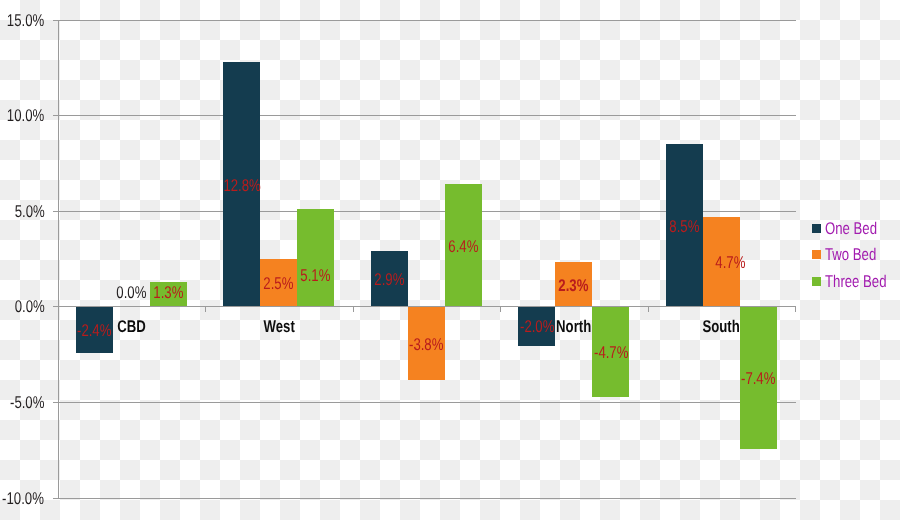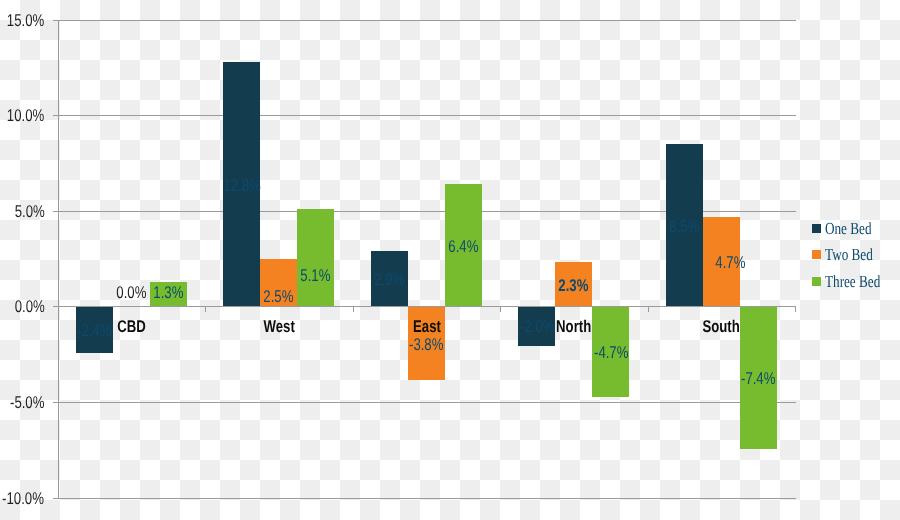--- a/index.html
+++ b/index.html
@@ -26,27 +26,27 @@
   .txt{font-size:17px;line-height:17px;white-space:nowrap;display:inline-block;
        transform:scaleX(0.775);}
 
   .ylab{position:absolute;text-align:right;color:#231f20;height:17px;width:200px;left:-155.7px;}
   .ylab .txt{transform-origin:100% 50%;}
 
   .catlab{position:absolute;text-align:center;color:#0d0d0d;height:17px;width:200px;top:318px;}
   .catlab .txt{font-weight:bold;transform-origin:50% 50%;}
 
   .bar{position:absolute;width:37px;}
-  .dlabel{position:absolute;text-align:center;color:#0c4a6e;height:17px;width:200px;}
+  .dlabel{position:absolute;text-align:center;color:#b91c1c;height:17px;width:200px;}
   .dlabel .txt{transform-origin:50% 50%;}
   .dlabel.dark{color:#231f20;}
 
   .legend-row{position:absolute;display:flex;align-items:center;left:812.3px;}
   .legend-swatch{width:9px;height:9px;flex:0 0 auto;}
-  .legend-text{color:#0c4a6e;height:17px;margin-left:4.2px;font-family:Liberation Serif, serif;}
+  .legend-text{color:#a21caf;height:17px;margin-left:4.2px;}
   .legend-text .txt{transform-origin:0% 50%;}
 </style>
 </head>
 <body>
 
 <div id="chart">
 
   <div class="gridline" style="top:20px"></div>
   <div class="gridline" style="top:115px"></div>
   <div class="gridline" style="top:211px"></div>
@@ -78,21 +78,21 @@
 
   <div id="plot">
       <div class="bar" style="left: 75.75px; top: 307px; height: 46px; background: rgb(20, 60, 79);"></div>
       <div class="dlabel" style="left: -5.75px; top: 322.174px;"><span class="txt">-2.4%</span></div>
       <div class="dlabel dark" style="left: 31.25px; top: 284.02px;"><span class="txt">0.0%</span></div>
       <div class="bar" style="left: 149.75px; top: 282px; height: 24px; background: rgb(118, 188, 46);"></div>
       <div class="dlabel" style="left: 68.25px; top: 284.02px; text-align: center;"><span class="txt">1.3%</span></div>
       <div class="bar" style="left: 223.25px; top: 62px; height: 244px; background: rgb(20, 60, 79);"></div>
       <div class="dlabel" style="left: 141.75px; top: 176.801px;"><span class="txt">12.8%</span></div>
       <div class="bar" style="left: 260.25px; top: 259px; height: 47px; background: rgb(245, 130, 32);"></div>
-      <div class="dlabel" style="left: 178.75px; top: 275.31px; margin-top: 13px;"><span class="txt">2.5%</span></div>
+      <div class="dlabel" style="left: 178.75px; top: 275.31px;"><span class="txt">2.5%</span></div>
       <div class="bar" style="left: 297.25px; top: 209px; height: 97px; background: rgb(118, 188, 46);"></div>
       <div class="dlabel" style="left: 215.75px; top: 267px;"><span class="txt">5.1%</span></div>
       <div class="bar" style="left: 370.75px; top: 251px; height: 55px; background: rgb(20, 60, 79);"></div>
       <div class="dlabel" style="left: 289.25px; top: 271.484px;"><span class="txt">2.9%</span></div>
       <div class="bar" style="left: 407.75px; top: 307px; height: 73px; background: rgb(245, 130, 32);"></div>
       <div class="dlabel" style="left: 326.25px; top: 335.563px;"><span class="txt">-3.8%</span></div>
       <div class="bar" style="left: 444.75px; top: 184px; height: 122px; background: rgb(118, 188, 46);"></div>
       <div class="dlabel" style="left: 363.25px; top: 238.01px;"><span class="txt">6.4%</span></div>
       <div class="bar" style="left: 518.25px; top: 307px; height: 39px; background: rgb(20, 60, 79);"></div>
       <div class="dlabel" style="left: 436.75px; top: 318.348px;"><span class="txt">-2.0%</span></div>
@@ -103,21 +103,20 @@
       <div class="bar" style="left: 665.75px; top: 144px; height: 162px; background: rgb(20, 60, 79);"></div>
       <div class="dlabel" style="left: 584.25px; top: 217.926px;"><span class="txt">8.5%</span></div>
       <div class="bar" style="left: 702.75px; top: 217px; height: 89px; background: rgb(245, 130, 32);"></div>
       <div class="dlabel" style="left: 621.25px; top: 254.269px; margin-left: 9px;"><span class="txt">4.7%</span></div>
       <div class="bar" style="left: 739.75px; top: 307px; height: 142px; background: rgb(118, 188, 46);"></div>
       <div class="dlabel" style="left: 658.25px; top: 369.994px;"><span class="txt">-7.4%</span></div>
     </div>
 
   <div class="catlab" style="left:31.7px"><span class="txt">CBD</span></div>
   <div class="catlab" style="left:179.2px"><span class="txt">West</span></div>
-  <div class="catlab" style="left:326.6px"><span class="txt">East</span></div>
   <div class="catlab" style="left:474.0px"><span class="txt">North</span></div>
   <div class="catlab" style="left:621.5px"><span class="txt">South</span></div>
 
   <div class="legend-row" style="top:219.8px">
     <div class="legend-swatch" style="background:#143c4f"></div>
     <div class="legend-text"><span class="txt">One Bed</span></div>
   </div>
   <div class="legend-row" style="top:246.1px">
     <div class="legend-swatch" style="background:#f58220"></div>
     <div class="legend-text"><span class="txt">Two Bed</span></div>

